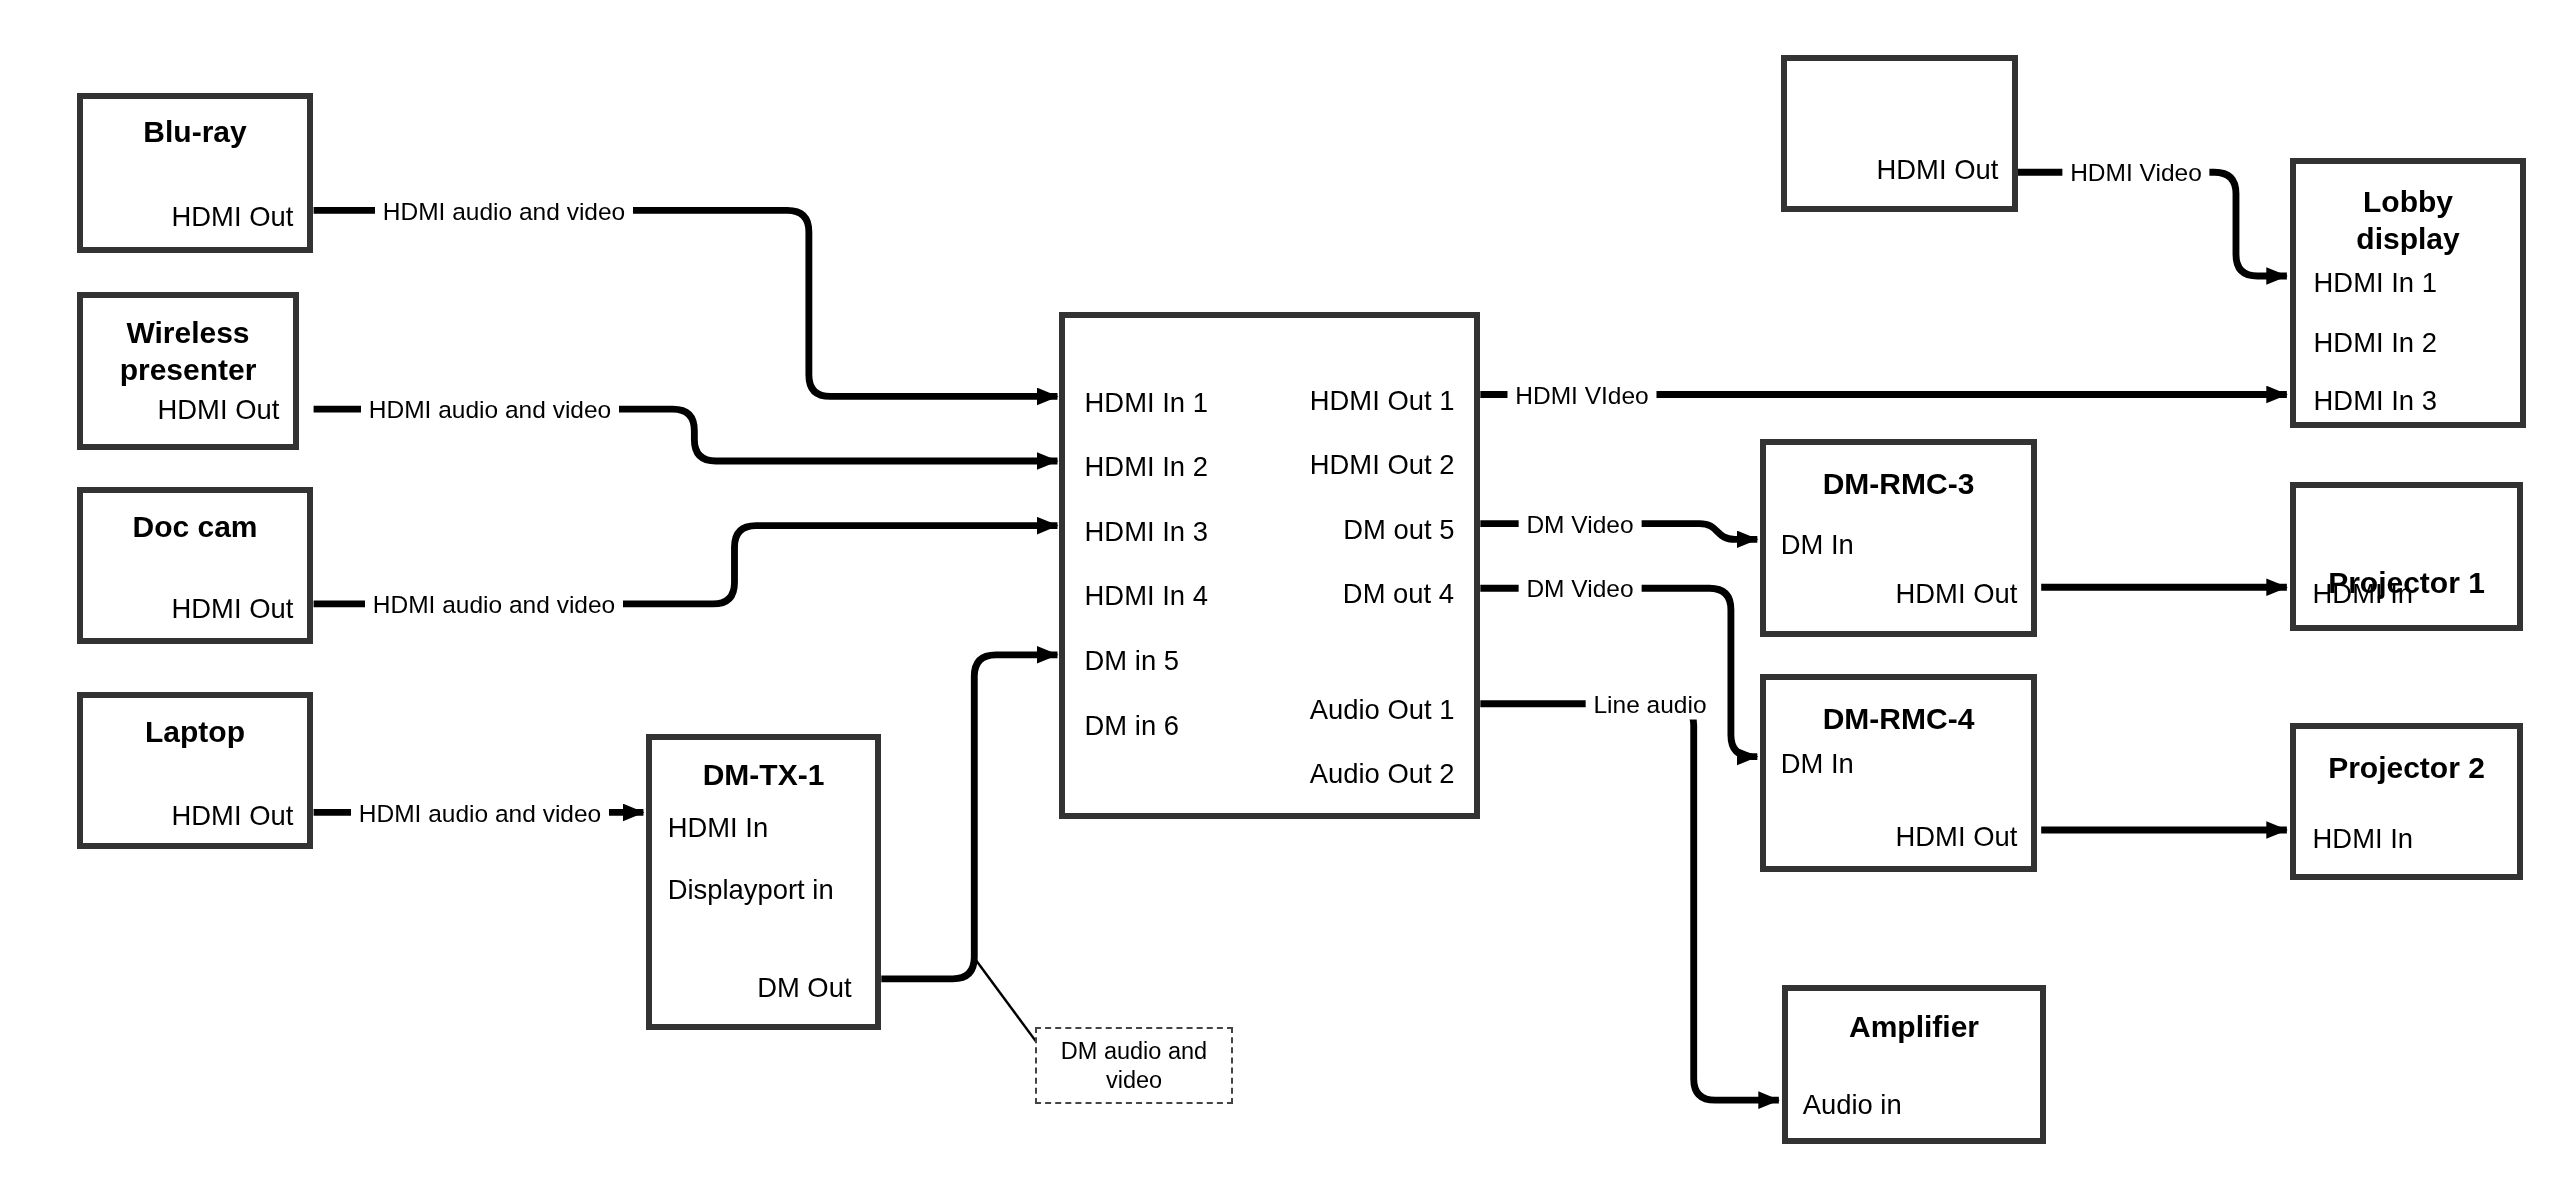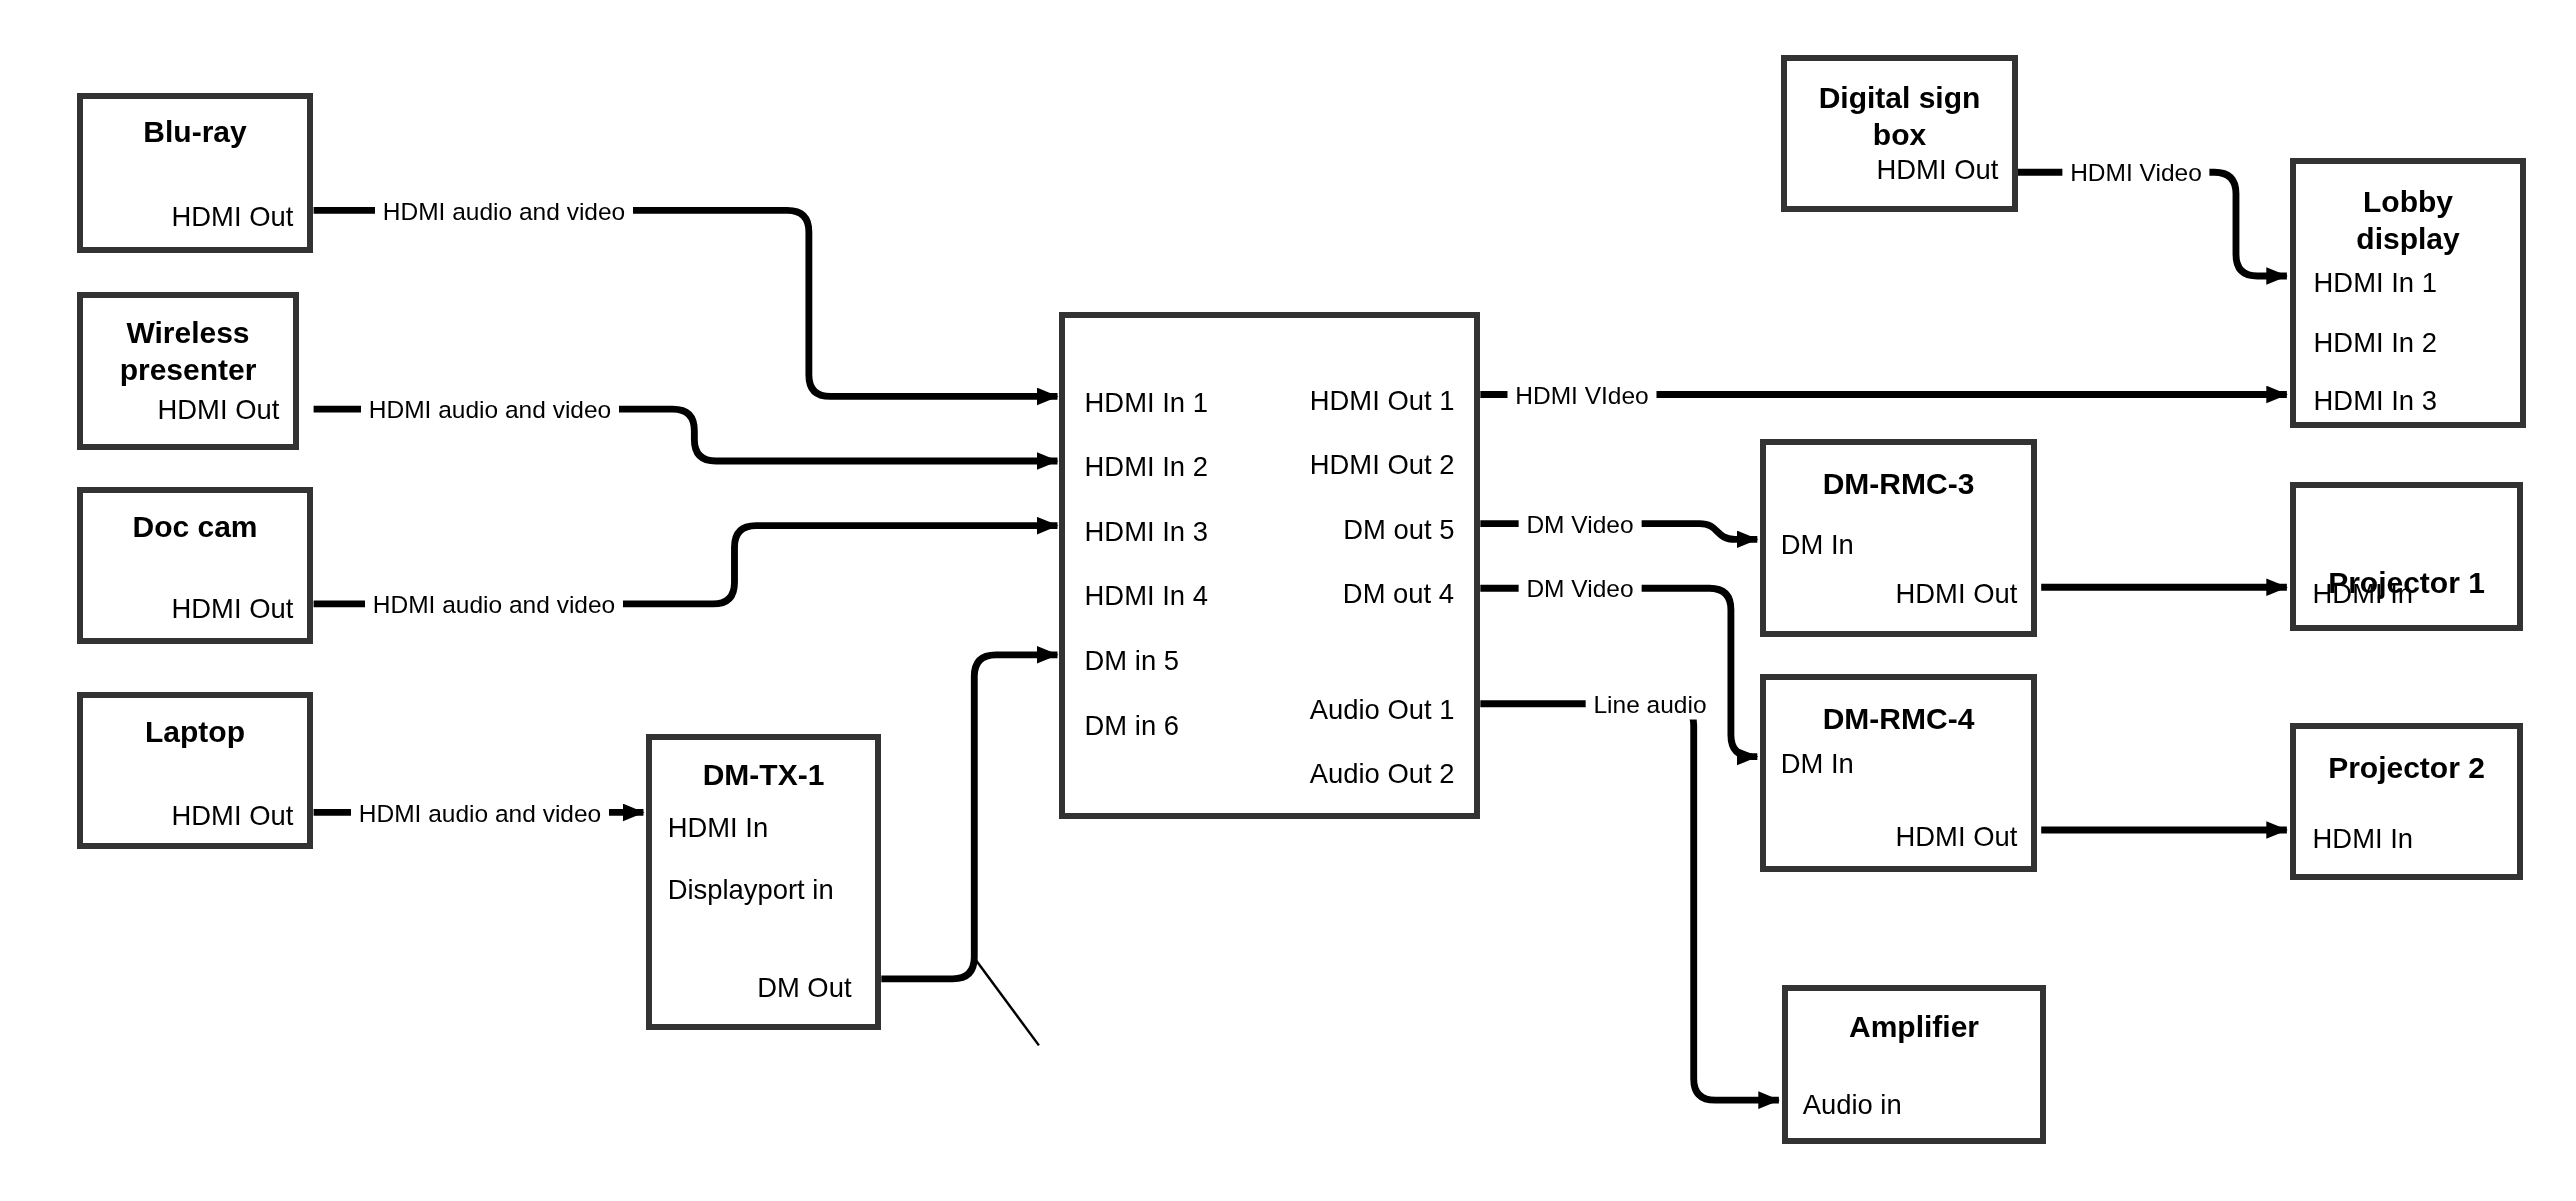--- a/index.html
+++ b/index.html
@@ -93,24 +93,20 @@
     <div class="port" style="left:19.6px;top:391px;">DM in 6</div>
     <div class="port" style="right:19.6px;top:66px;">HDMI Out 1</div>
     <div class="port" style="right:19.6px;top:130px;">HDMI Out 2</div>
     <div class="port" style="right:19.6px;top:195px;">DM out 5</div>
     <div class="port" style="right:20px;top:259px;">DM out 4</div>
     <div class="port" style="right:19.6px;top:375px;">Audio Out 1</div>
     <div class="port" style="right:19.6px;top:439px;">Audio Out 2</div>
   </div>
 
   <div class="node" style="left:1781px;top:55px;width:237px;height:157px;">
-    <div class="title" style="top:17.6px;">
-      <span>Digital sign</span>
-        <span>box</span>
-    </div>
     <div class="port" style="right:13.7px;top:92px;">HDMI Out</div>
   </div>
 
   <div class="node" style="left:2290px;top:158px;width:236px;height:270px;">
     <div class="title" style="top:18.6px;">
       <span>Lobby</span>
         <span>display</span>
     </div>
     <div class="port" style="left:17.6px;top:102px;">HDMI In 1</div>
     <div class="port" style="left:17.6px;top:162px;">HDMI In 2</div>
@@ -157,15 +153,19 @@
   <div class="wlabel" style="left:504px;top:211px;">HDMI audio and video</div>
   <div class="wlabel" style="left:490px;top:409px;">HDMI audio and video</div>
   <div class="wlabel" style="left:494px;top:604px;">HDMI audio and video</div>
   <div class="wlabel" style="left:480px;top:813px;">HDMI audio and video</div>
   <div class="wlabel" style="left:1582px;top:395px;">HDMI VIdeo</div>
   <div class="wlabel" style="left:2136px;top:172px;">HDMI Video</div>
   <div class="wlabel" style="left:1580px;top:524px;">DM Video</div>
   <div class="wlabel" style="left:1580px;top:588px;">DM Video</div>
   <div class="wlabel" style="left:1650px;top:704px;">Line audio</div>
 
+  <div class="callout">
+    <span>DM audio and</span>
+      <span>video</span>
+  </div>
 
 </div>
 
 
 </body></html>

